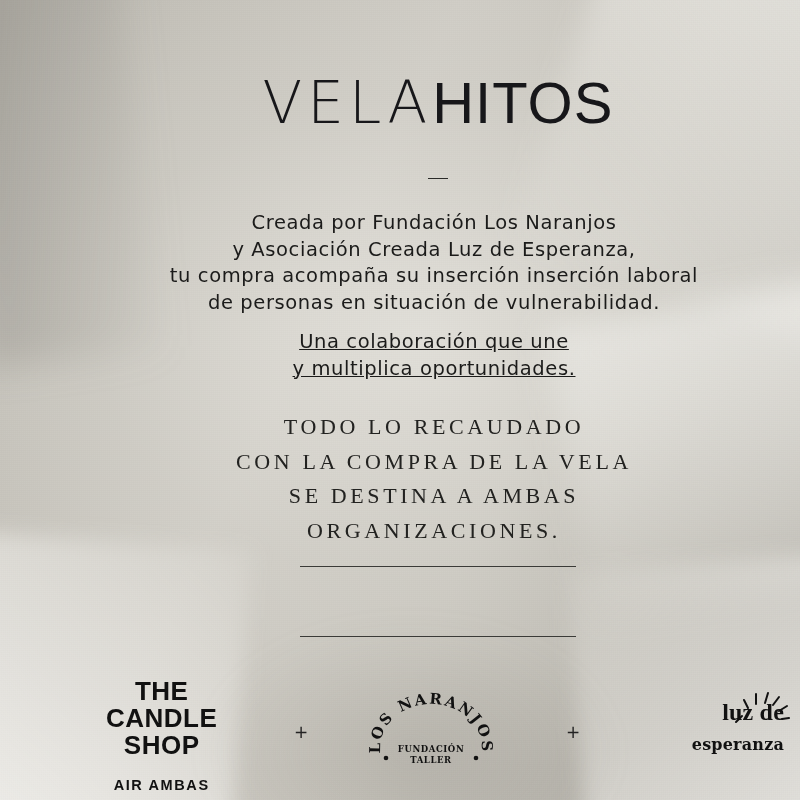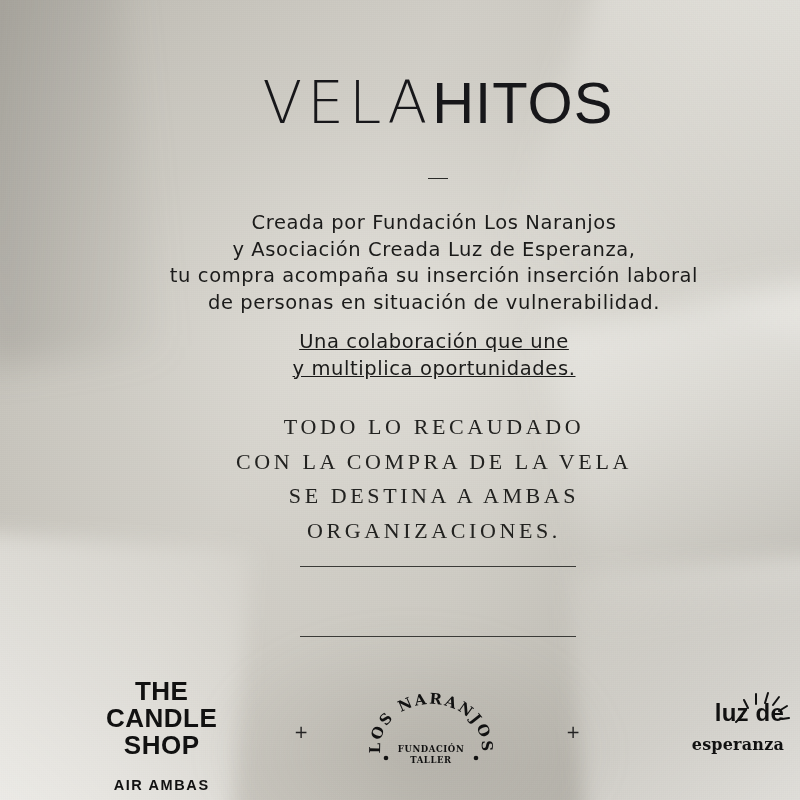--- a/index.html
+++ b/index.html
@@ -222,21 +222,21 @@
 
   .logo-luz {
     position: absolute;
     right: 54px;
     top: 28px;
     width: 180px;
     height: 70px;
     text-align: right;
   }
   .logo-luz .lz1 {
-    font-family: Liberation Sans, sans-serif;
+    font-family: Liberation Serif, serif;
     font-weight: 700;
     font-size: 24px;
     line-height: 25px;
     letter-spacing: 0.2px;
     color: #111;
   }
   .logo-luz .lz2 {
     font-family: "DejaVu Serif", serif;
     font-weight: 700;
     font-size: 16px;

